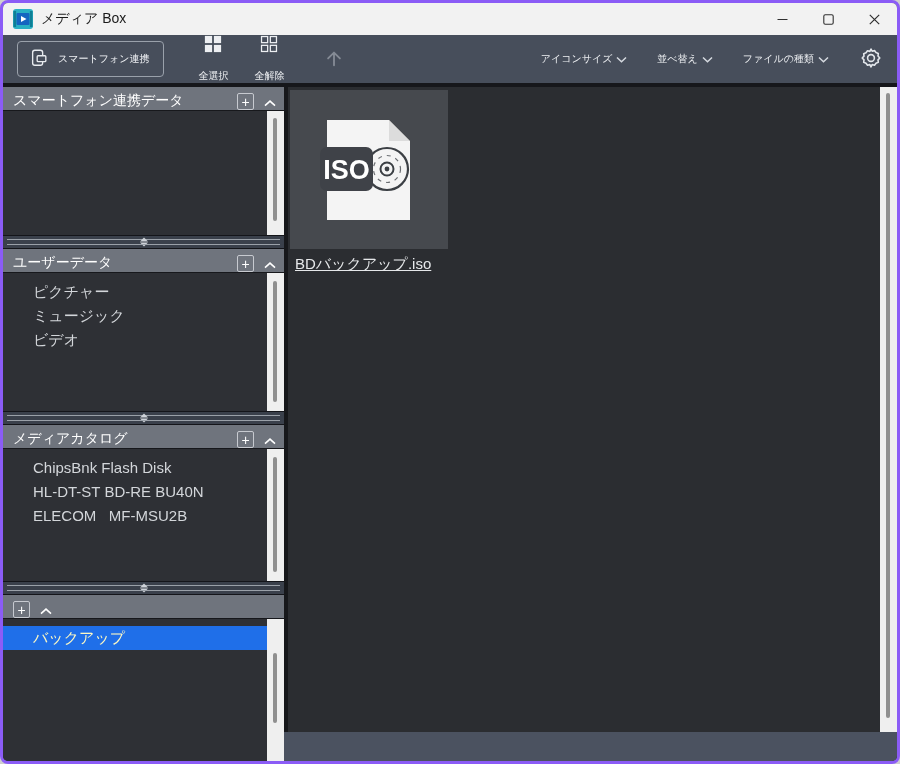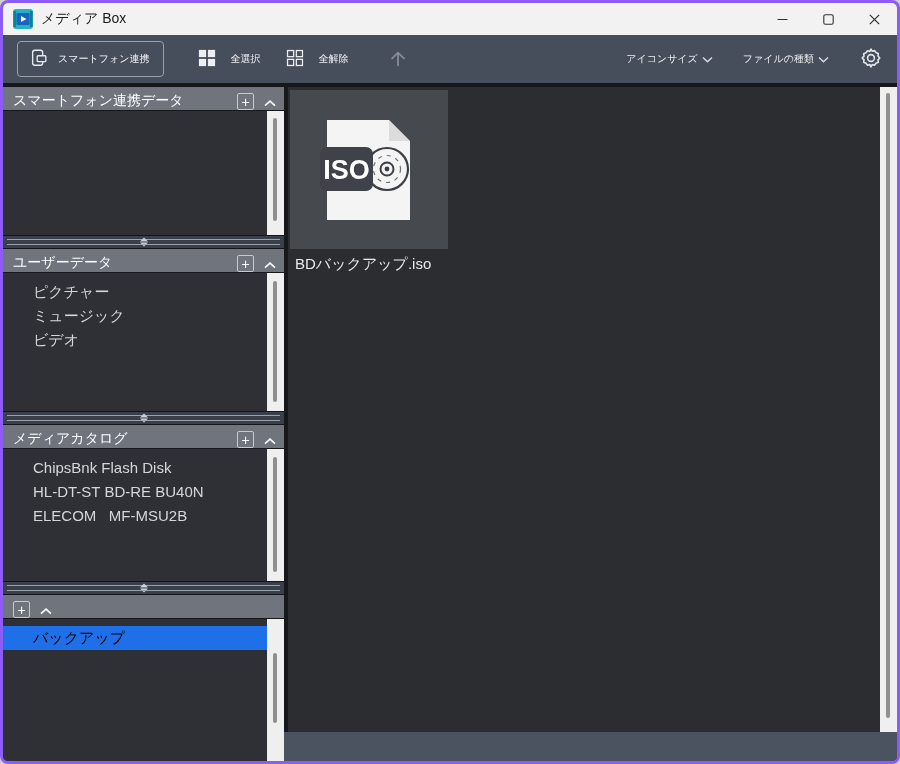--- a/index.html
+++ b/index.html
@@ -17,21 +17,21 @@
   
   .toolbar {
     height:52px; flex:none; background:var(--toolbar-bg,#474e5b);
     border-bottom:4px solid #16171b;
     display:flex; align-items:center; padding:0 14px; color:#eef0f3; font-size:10px;
   }
   .tb-btn-bordered {
     display:flex; align-items:center; gap:9px; border:1px solid #9aa1ab; border-radius:4px;
     padding:6px 14px 6px 11px; color:#f1f3f6; background:transparent;
   }
-  .tb-item { display:flex; align-items:center; gap:14px; margin-left:26px; }
+  .tb-item { display:flex; align-items:center; gap:14px; margin-left:26px;flex-direction:column; }
   .tb-item.disabled { opacity:.55; }
   .tb-right { margin-left:auto; display:flex; align-items:center; gap:30px; }
   .tb-drop { display:flex; align-items:center; gap:4px; }
   
   .content { flex:1; display:flex; min-height:0; }
   .sidebar { width:281px; flex:none; display:flex; flex-direction:column; background:var(--panel-bg,#2e3035); }
   .section-header {
     height:24px; flex:none; background:var(--header-bg,#6f747d); color:#ffffff; font-size:14px;
     display:flex; align-items:flex-end; padding:0 7px 0 10px; border-bottom:1px solid #17181c;
   }
@@ -45,21 +45,21 @@
   .section-body { display:flex; min-height:0; }
   .body-1 { height:124px; flex:none; }
   .body-2 { height:138px; flex:none; }
   .body-3 { height:132px; flex:none; }
   .body-4 { flex:1; }
   ul.file-list { flex:1; list-style:none; padding-top:7px; overflow:hidden; }
   li.list-item {
     height:24px; line-height:24px; padding-left:30px; font-size:15px; color:#d3d6da;
     white-space:pre; overflow:hidden;
   }
-  li.list-item.selected { background:var(--selection-blue,#1f6fe9); color:#000000; }
+  li.list-item.selected { background:var(--selection-blue,#1f6fe9); color:#fef9c3; }
   .vscroll { width:17px; flex:none; background:#efefef; position:relative; }
   .vscroll .thumb { position:absolute; left:6px; width:4px; background:#8f8f8f; border-radius:2px; }
   .body-1 .thumb { top:7px;  bottom:14px; }
   .body-2 .thumb { top:8px;  bottom:9px;  }
   .body-3 .thumb { top:8px;  bottom:9px;  }
   .body-4 .thumb { top:34px; height:70px; }
   .splitter {
     height:14px; flex:none; background:#3a404b; position:relative;
     border-top:1px solid #14151a; border-bottom:1px solid #14151a;
   }
@@ -73,21 +73,21 @@
   
   .right { flex:1; display:flex; flex-direction:column; min-width:0; }
   .main-row { flex:1; display:flex; min-height:0; }
   .main-view { flex:1; background:var(--main-bg,#2b2d31); border-left:4px solid #17181b; padding:3px 0 0 2px; overflow:hidden; }
   .main-scroll { width:17px; flex:none; background:#efefef; position:relative; }
   .main-scroll .thumb { position:absolute; left:6px; width:4px; top:6px; height:625px; background:#8f8f8f; border-radius:2px; }
   .bottom-bar { height:29px; flex:none; background:var(--bottom-bar-bg,#4b5260); }
   
   .file-item { width:158px; }
   .file-tile { width:158px; height:159px; background:var(--tile-bg,#46494e);text-align:right; }
-  .file-label { margin-top:6px; padding-left:5px; font-size:15px; color:#e6e8ea; white-space:nowrap; }
+  .file-label { margin-top:6px; padding-left:5px; font-size:15px; color:#e6e8ea; white-space:nowrap;text-decoration:underline; }
   svg text { font-family:"Liberation Sans","DejaVu Sans",sans-serif; }
 </style>
 </head>
 <body>
 
 <div class="window" style="--selection-blue: #1f6fe9; --toolbar-bg: #474e5b; --header-bg: #6f747d; --panel-bg: #2e3035; --main-bg: #2b2d31; --tile-bg: #46494e; --bottom-bar-bg: #4b5260;">
 
   <div class="titlebar">
     <div class="app-icon">
       <svg width="20" height="20" viewBox="0 0 20 20">
@@ -157,20 +157,28 @@
       <span>
         <svg width="20" height="20" viewBox="0 0 22 22">
           <path d="M11 19 V5 M4.5 11.5 L11 5 L17.5 11.5" fill="none" stroke="#b8bdc5" stroke-width="2" stroke-linecap="round" stroke-linejoin="round"></path>
         </svg>
       </span>
     </div>
 
     <div class="tb-right">
       <div class="tb-drop">
         <span>アイコンサイズ</span>
+        <span>
+          <svg width="11" height="7" viewBox="0 0 11 7">
+              <polyline points="1,1.5 5.5,5.7 10,1.5" fill="none" stroke="#d6dae0" stroke-width="1.5"></polyline>
+            </svg>
+        </span>
+      </div>
+      <div class="tb-drop">
+        <span>並べ替え</span>
         <span>
           <svg width="11" height="7" viewBox="0 0 11 7">
               <polyline points="1,1.5 5.5,5.7 10,1.5" fill="none" stroke="#d6dae0" stroke-width="1.5"></polyline>
             </svg>
         </span>
       </div>
       <div class="tb-drop">
         <span>ファイルの種類</span>
         <span>
           <svg width="11" height="7" viewBox="0 0 11 7">

